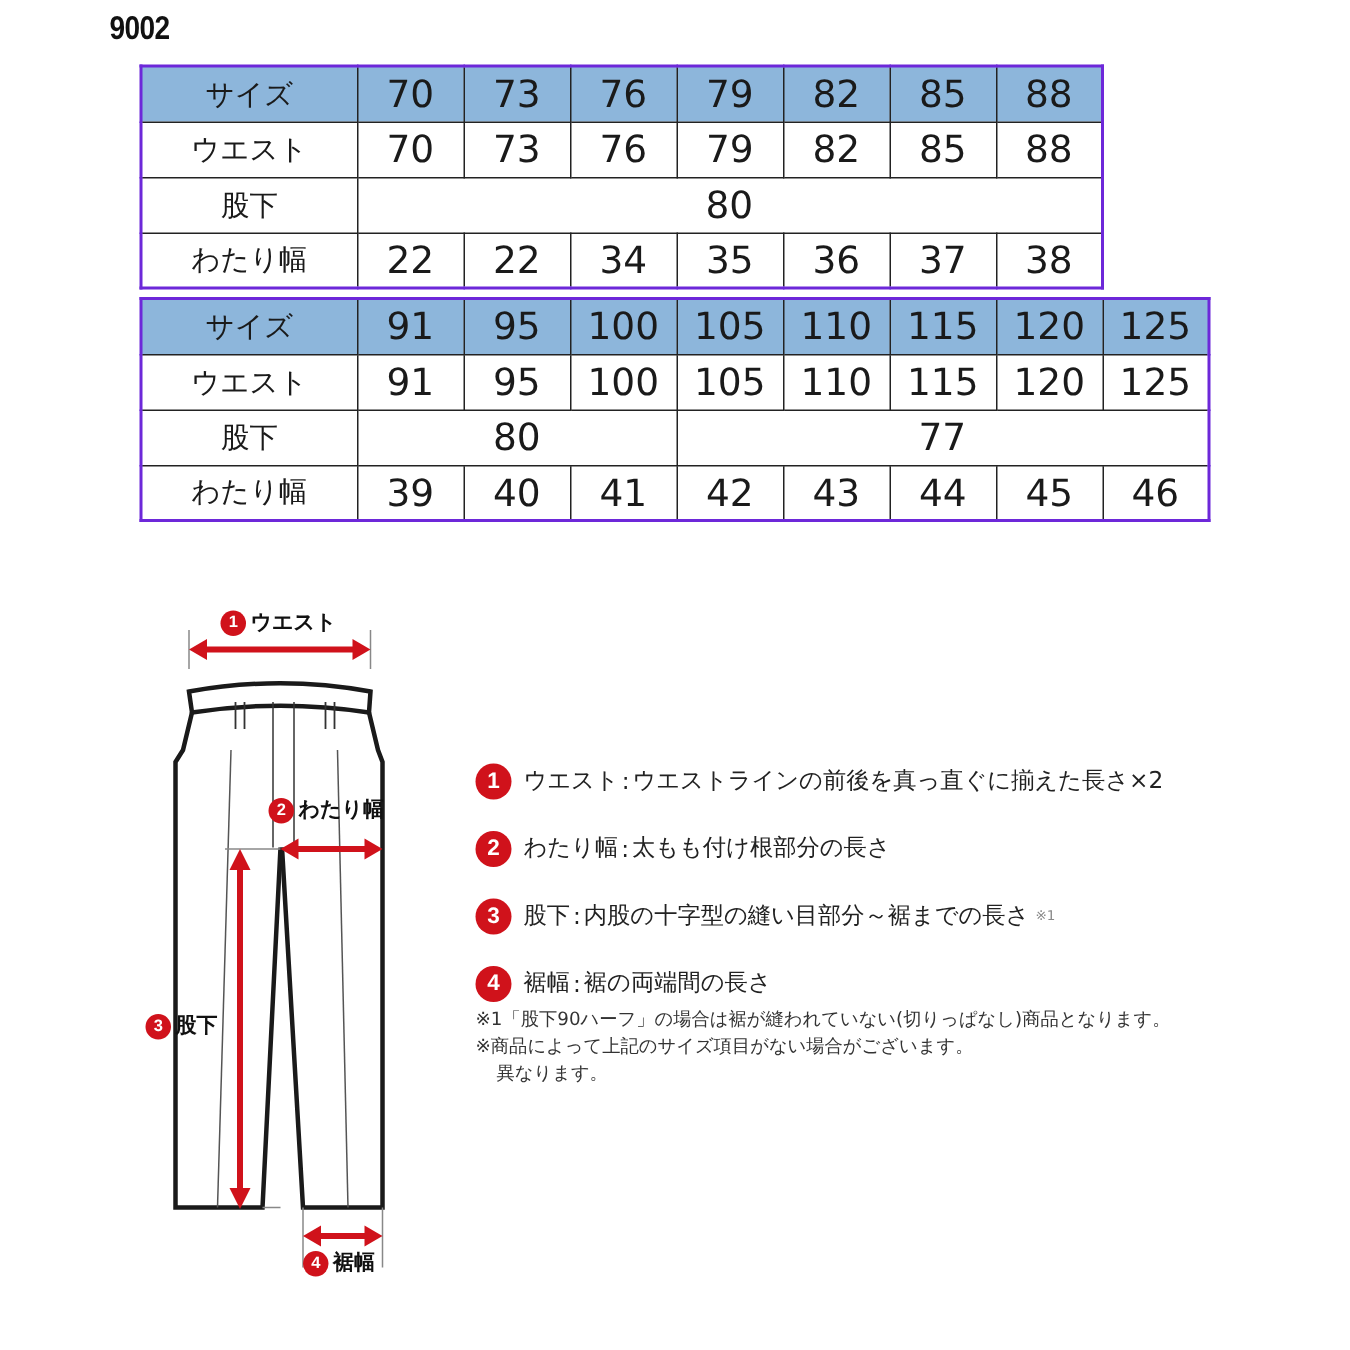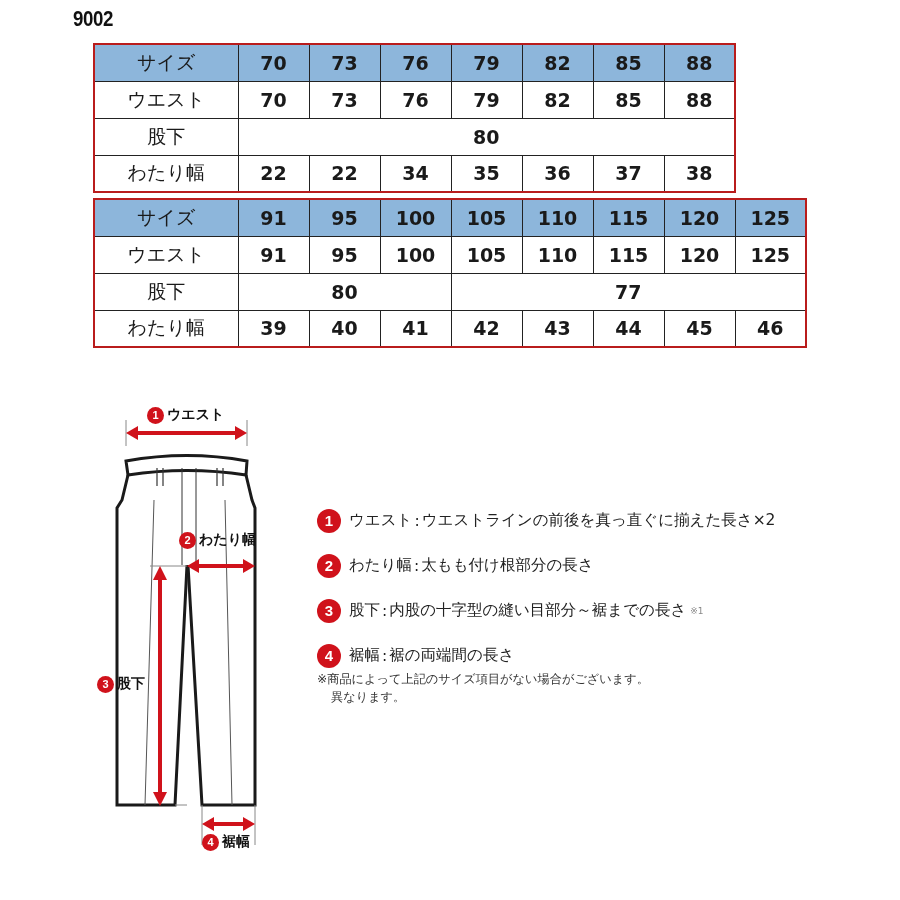--- a/index.html
+++ b/index.html
@@ -13,26 +13,26 @@
       transform: scaleX(0.85); transform-origin: left top;
     }
 
     table.size-table {
       position: absolute; border-collapse: collapse;
       font-family: "DejaVu Sans", sans-serif;
     }
     table.size-table td {
       border: 1px solid #222;
       text-align: center; vertical-align: middle;
-      height: 37px; font-weight: bold; font-size: 19px; color: #1a1a1a;
+      height: 37px; font-weight: normal; font-size: 25px; color: #1a1a1a;
     }
     table.size-table td.label { width: 144px; font-weight: normal; font-size: 19px; }
     table.size-table td.num { width: 71px; }
     table.size-table tr.head td { background: #8db6db; }
-    table.size-table { border: 2px solid #b91c1c; }
+    table.size-table { border: 2px solid #6d28d9; }
 
     #table1 { left: 93px; top: 43px; }
     #table2 { left: 93px; top: 198px; }
 
     
     .diagram { position: absolute; left: 95px; top: 400px; width: 200px; height: 460px; }
     .diagram svg { position: absolute; left: 0; top: 0; }
 
     .callout-label {
       position: absolute; font-size: 14px; font-weight: bold; color: #111;
@@ -236,15 +236,16 @@
   </div>
   <div class="legend-item">
     <span class="badge">4</span>
     <span class="term">裾幅</span>
       <span class="sep">:</span>
       <span>裾の両端間の長さ</span>
   </div>
 </div>
 
 <div class="notes">
+  <div class="note">※1「股下90ハーフ」の場合は裾が縫われていない(切りっぱなし)商品となります。</div>
   <div class="note">※商品によって上記のサイズ項目がない場合がございます。</div>
   <div class="note indent">異なります。</div>
 </div>
 
 </body></html>

